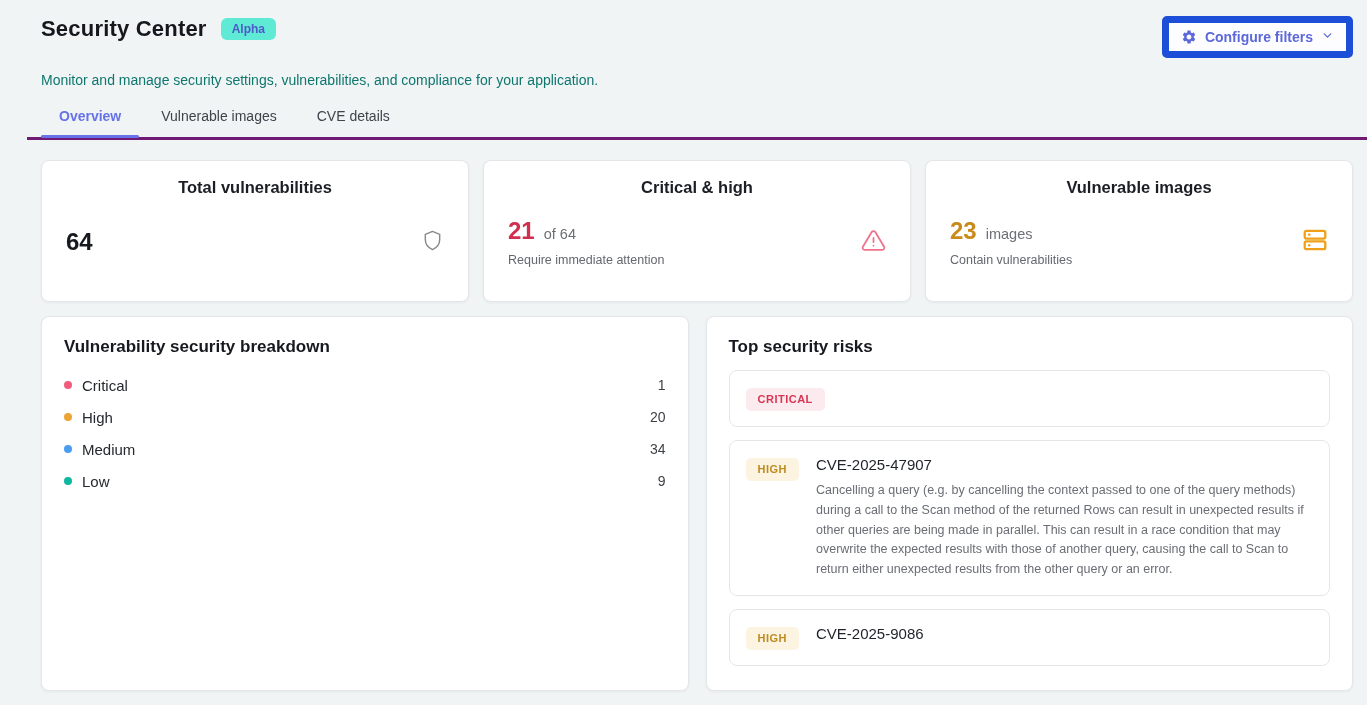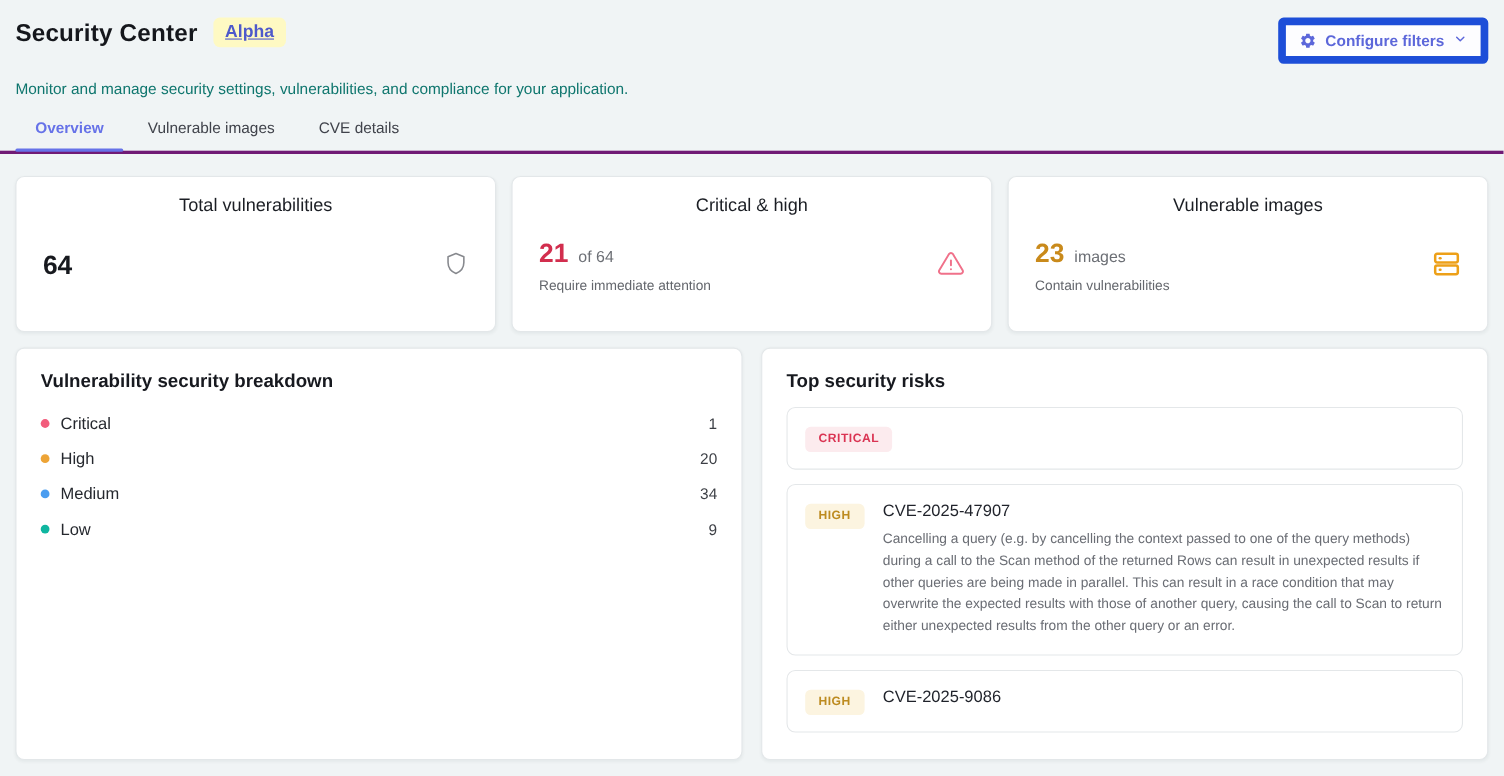--- a/index.html
+++ b/index.html
@@ -3,30 +3,30 @@
 <meta charset="utf-8">
 <style>
   * { margin:0; padding:0; box-sizing:border-box; }
   html,body { width:1367px; height:705px; }
   body {
     font-family: "Liberation Sans", "DejaVu Sans", sans-serif;
     background:#f0f4f5;
     color:#1b1e24;
     overflow:hidden;
   }
-  .page { width:100%; height:100%; }
+  .page { width:100%; height:100%;padding-left:27px; }
 
   
   header { padding:16px 14px 0; }
   .header-row { display:flex; justify-content:space-between; align-items:flex-start; }
   .title-wrap { display:flex; align-items:center; gap:14px; }
   h1 { font-size:22px; font-weight:700; color:#15171c; letter-spacing:.2px; }
   .alpha-badge {
-    background:#fef9c3; color:#4e59cb; font-size:16px; font-weight:600;
-    padding:4px 11px; border-radius:6px; line-height:1.2;text-decoration:underline;
+    background:#5eead4; color:#4e59cb; font-size:12px; font-weight:600;
+    padding:4px 11px; border-radius:6px; line-height:1.2;
   }
   .configure-btn {
     display:flex; align-items:flex-start; gap:8px;
     background:#fdfdff; border:7px solid #1d4ed8; border-radius:5px;
     padding:6px 12px; font-family:inherit;
     font-size:14px; font-weight:700; color:#5c67da; cursor:pointer;
   }
   .configure-btn svg { display:block; }
   .subtitle { margin-top:14px; font-size:14px; color:#0f766e; }
 
@@ -47,21 +47,21 @@
 
   
   .content { padding:20px 14px 0; }
   .card {
     background:#fff; border:1px solid #e3e7e9; border-radius:8px;
     box-shadow:0 1px 3px rgba(25,35,45,.05);
   }
 
   .stats-row { display:grid; grid-template-columns:1fr 1fr 1fr; gap:14px; }
   .stat-card { height:142px; padding:17px 24px 14px; display:flex; flex-direction:column; }
-  .stat-title { text-align:center; font-size:16.5px; font-weight:400; color:#1b1e24; }
+  .stat-title { text-align:center; font-size:16.5px; font-weight:700; color:#1b1e24; }
   .stat-body { flex:1; display:flex; justify-content:space-between; align-items:center; }
   .stat-left { display:flex; flex-direction:column; justify-content:center; }
   .stat-number-row { display:flex; align-items:baseline; gap:9px; }
   .stat-number { font-size:24px; font-weight:700; color:#17191e; }
   .stat-suffix { font-size:14.5px; color:#6c6f75; }
   .stat-desc { font-size:12.5px; color:#64676d; margin-top:8px; }
   .stat-desc:empty { display:none; }
   .stat-icon { flex:0 0 auto; margin-left:12px; }
 
   .panels-row { display:grid; grid-template-columns:1fr 1fr; gap:17px; margin-top:14px; }

